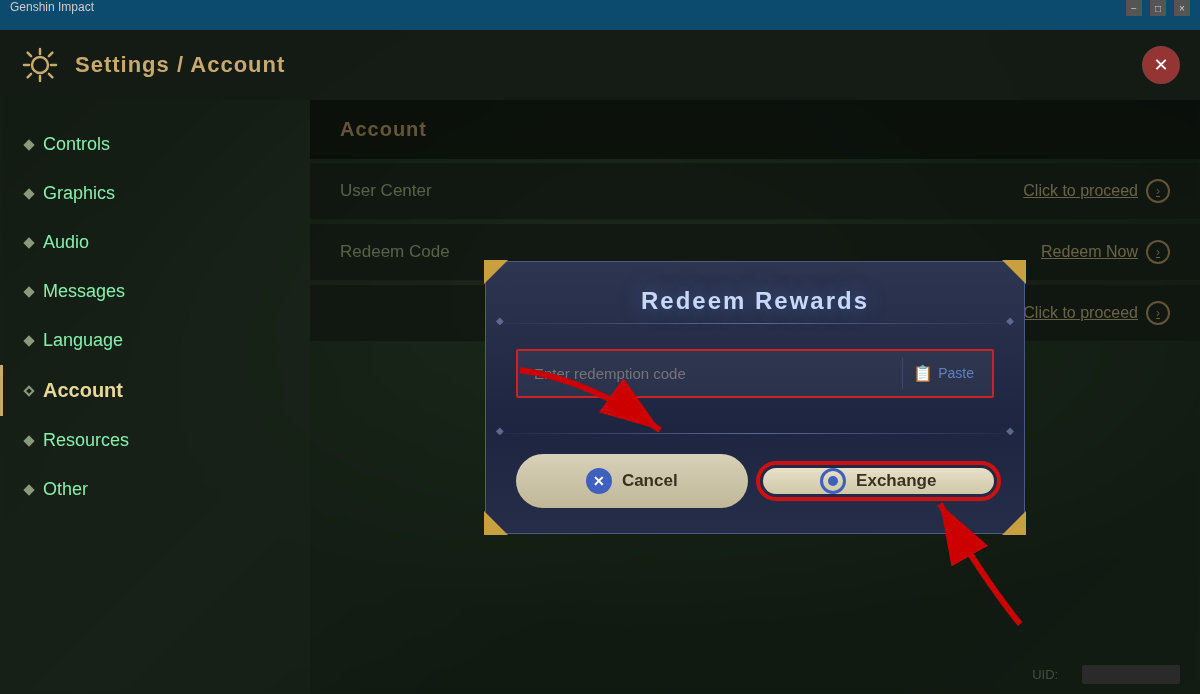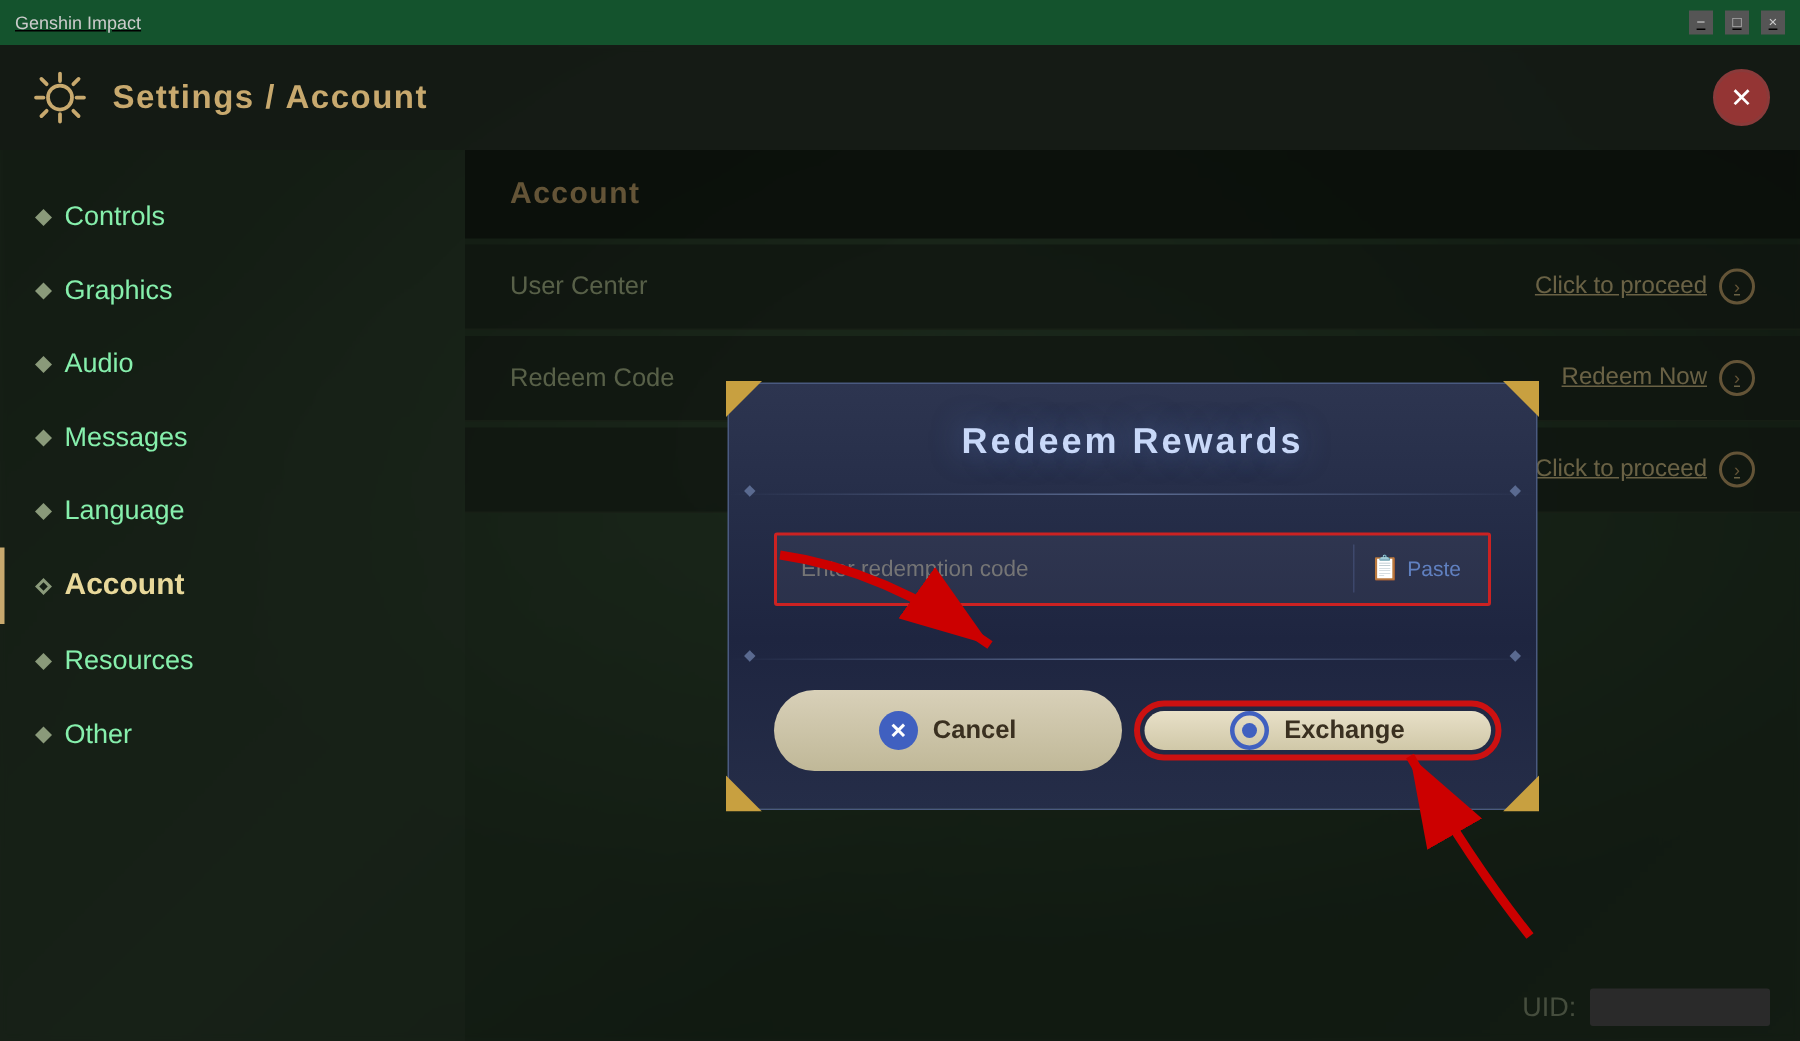--- a/index.html
+++ b/index.html
@@ -10,28 +10,26 @@
       overflow: hidden;
       font-family: 'Segoe UI', Arial, sans-serif;
       background: #2a3a2a;
       position: relative;
     }
 
     
     .title-bar {
       width: 100%;
       height: 30px;
-      background: #14532d;
-      display: flex;
-      align-items: center;
+      background: #0c4a6e;
+      display: flex;
       justify-content: space-between;
       padding: 0 10px;
       position: relative;
       z-index: 100;
-      text-decoration: underline;
     }
     .title-bar-text {
       color: #ccc;
       font-size: 12px;
     }
     .title-bar-controls {
       display: flex;
       gap: 8px;
     }
     .title-btn {
@@ -221,24 +219,24 @@
       color: #c8a96e;
       font-size: 12px;
     }
 
     
     .uid-bar {
       position: absolute;
       bottom: 10px;
       right: 20px;
       color: #8a9a7a;
-      font-size: 18px;
-      display: flex;
-      align-items: center;
-      gap: 9px;
+      font-size: 13px;
+      display: flex;
+      align-items: center;
+      gap: 24px;
     }
     .uid-value {
       background: #555;
       color: #555;
       padding: 2px 20px;
       border-radius: 2px;
     }
 
     
     .modal-overlay {
@@ -297,21 +295,21 @@
     .modal-divider::after {
       content: '◆';
       position: absolute;
       right: 10px;
       top: -8px;
       color: #5a6a90;
       font-size: 10px;
     }
 
     .modal-title-bar {
-      padding: 25px 30px 20px;
+      padding: 25px 30px 8px;
       text-align: center;
     }
     .modal-title {
       color: #c8d8f8;
       font-size: 24px;
       font-weight: 600;
       letter-spacing: 2px;
       text-shadow: 0 0 20px rgba(100,140,220,0.5);
     }
 

